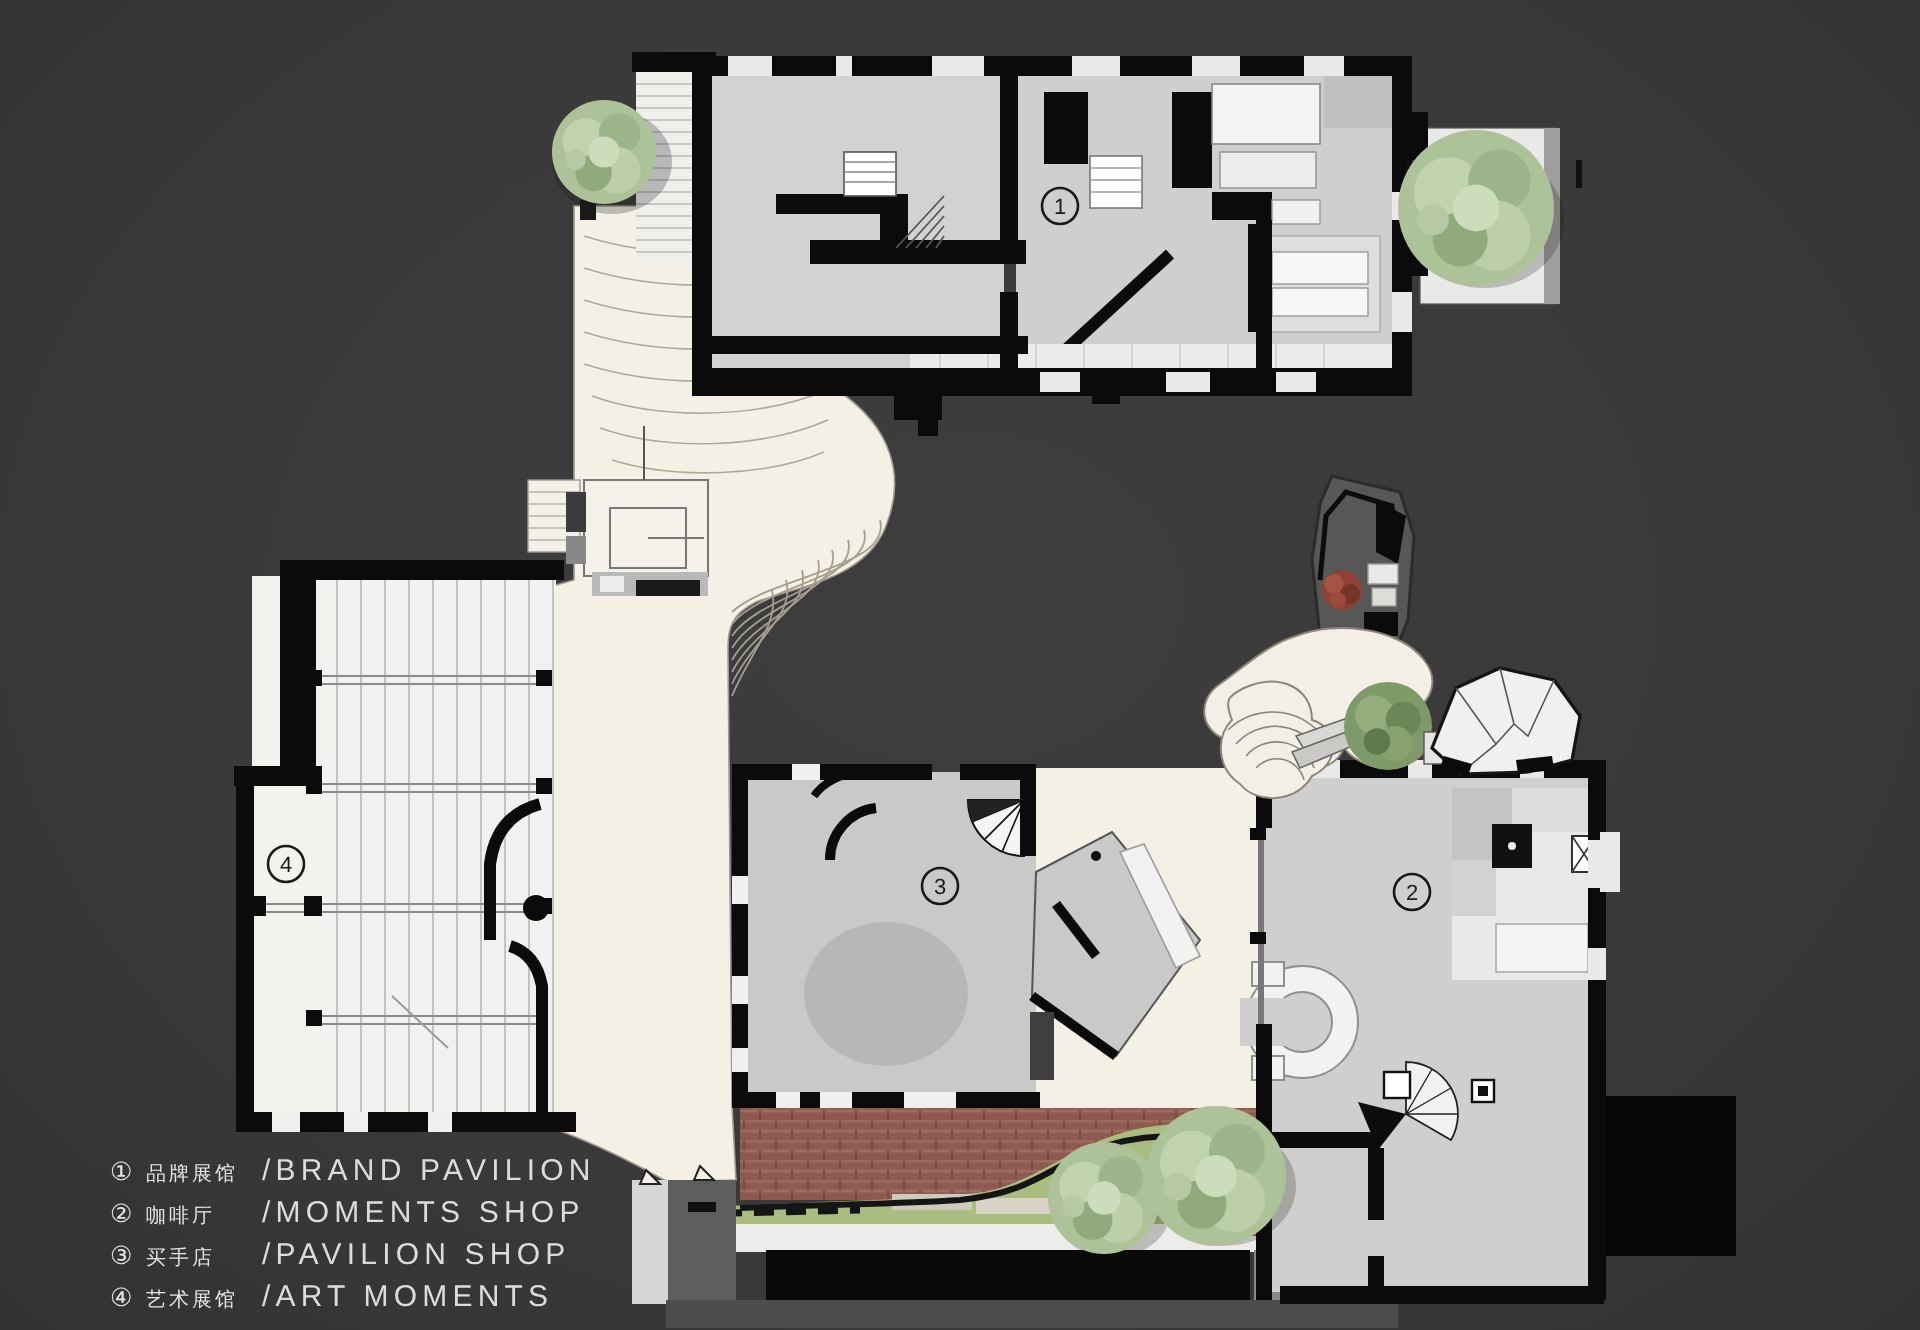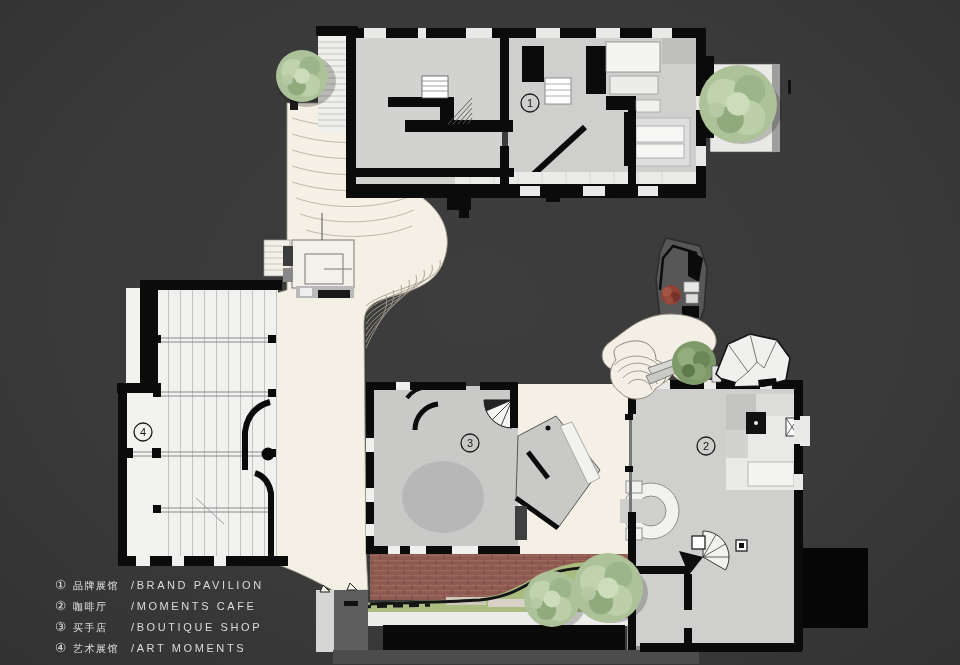--- a/index.html
+++ b/index.html
@@ -13,21 +13,21 @@
     background:radial-gradient(ellipse at 50% 45%, #3d3d3d 0%, var(--bg) 60%, #333232 100%);
     font-family:"Liberation Sans", sans-serif;
   }
   .plan-svg{position:absolute;left:0;top:0;}
   .legend{
     position:absolute;left:55px;top:577px;color:#e4e4e4;
   }
   .legend-row{display:flex;align-items:baseline;height:20px;margin-bottom:1px;white-space:nowrap;}
   .legend-row .sym{width:18px;font-size:12.5px;}
   .legend-row .zh{width:58px;font-size:10px;letter-spacing:1.5px;}
-  .legend-row .en{font-size:11px;letter-spacing:2.6px;color:#dcdcdc;}
+  .legend-row .en{font-size:15px;letter-spacing:2.6px;color:#dcdcdc;}
   text{font-family:"Liberation Sans", sans-serif;}
 </style>
 </head>
 <body>
 
 <div class="canvas">
 
 <svg class="plan-svg" width="960" height="665" viewBox="0 0 960 665">
   <defs>
     <pattern id="brickpat" patternUnits="userSpaceOnUse" width="16" height="10">
@@ -413,26 +413,26 @@
 
 <div class="legend">
   <div class="legend-row">
     <span class="sym">①</span>
     <span class="zh">品牌展馆</span>
     <span class="en">/BRAND PAVILION</span>
   </div>
   <div class="legend-row">
     <span class="sym">②</span>
     <span class="zh">咖啡厅</span>
-    <span class="en">/MOMENTS CAFE</span>
+    <span class="en">/MOMENTS SHOP</span>
   </div>
   <div class="legend-row">
     <span class="sym">③</span>
     <span class="zh">买手店</span>
-    <span class="en">/BOUTIQUE SHOP</span>
+    <span class="en">/PAVILION SHOP</span>
   </div>
   <div class="legend-row">
     <span class="sym">④</span>
     <span class="zh">艺术展馆</span>
     <span class="en">/ART MOMENTS</span>
   </div>
 </div>
 
 </div>
 

